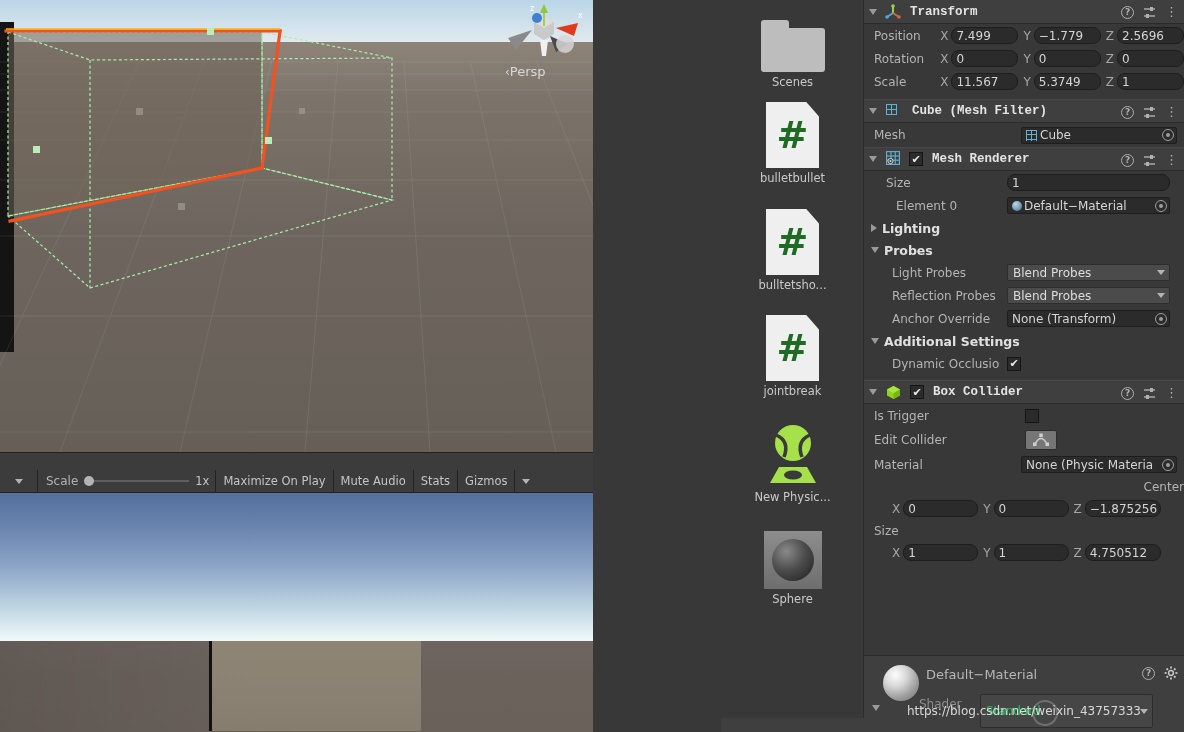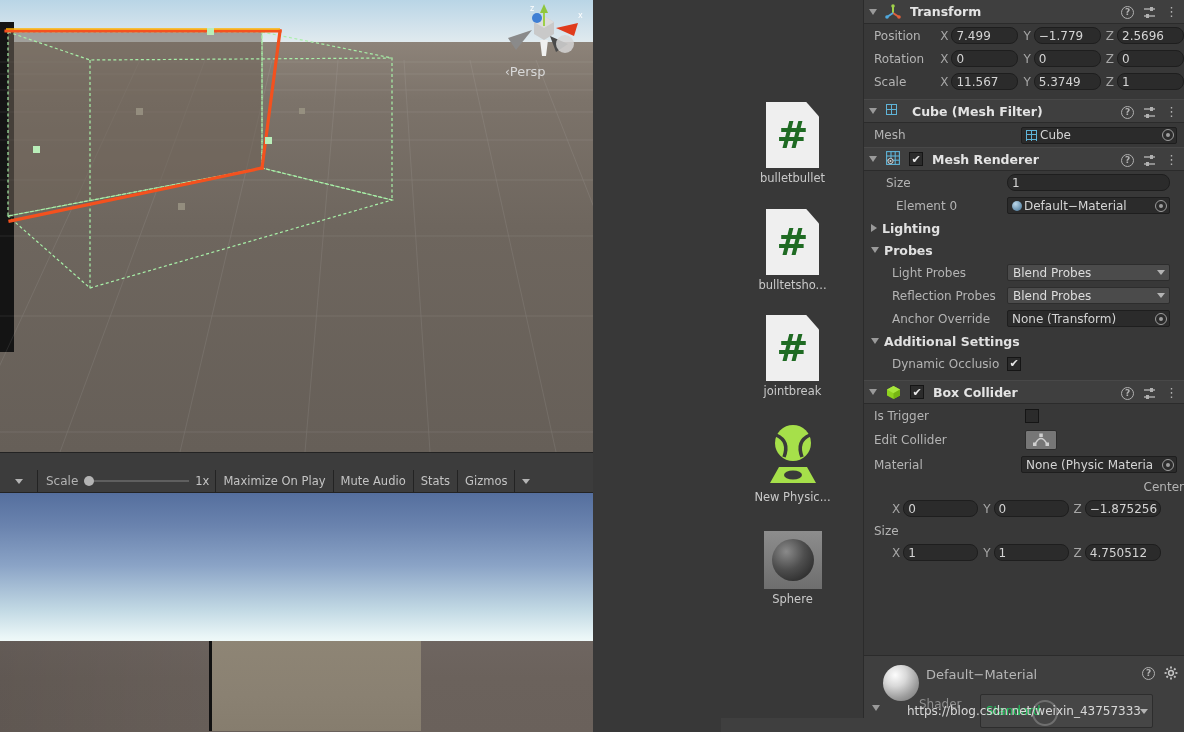--- a/index.html
+++ b/index.html
@@ -182,21 +182,21 @@
   
   #inspector {
     position:absolute; left:864px; top:0; width:320px; height:732px;
     background:#383838; overflow:hidden;
   }
   .comp-header {
     height:24px; background:#3f3f3f; display:flex; align-items:center;
     border-bottom:1px solid #2b2b2b; border-top:1px solid #484848;
     padding-left:5px; gap:5px; position:relative;
   }
-  .comp-title { font-weight:bold; font-size:12.5px; color:#e4e4e4; margin-left:4px;}
+  .comp-title { font-weight:bold; font-size:12.5px; color:#e4e4e4; margin-left:4px;font-family:Liberation Mono, monospace;}
   .hdr-icons {
     position:absolute; right:6px; top:0; height:24px;
     display:flex; align-items:center; gap:9px;
   }
   .ico-help {
     width:13px;height:13px;border-radius:50%;border:1.4px solid #b0b0b0;
     display:flex;align-items:center;justify-content:center;
     font-size:9px;color:#b0b0b0;font-weight:bold;
   }
   .ico-preset { width:13px; height:13px; position:relative; }
@@ -396,20 +396,24 @@
     <div id="game-sky"></div>
     <div id="game-ground"></div>
     <div id="game-ground-shade"></div>
   </div>
   <div id="game-box"></div>
 
   <div id="project-panel">
 
 
     <div id="project-grid">
+      <div class="asset" style="top:8px;">
+        <div class="ico-folder"></div>
+        <div class="asset-label">Scenes</div>
+      </div>
 
       <div class="asset" style="top:100px;">
         <div class="ico-cs">
           <span>#</span>
         </div>
         <div class="asset-label">bulletbullet</div>
       </div>
 
       <div class="asset" style="top:207px;">
         <div class="ico-cs">

